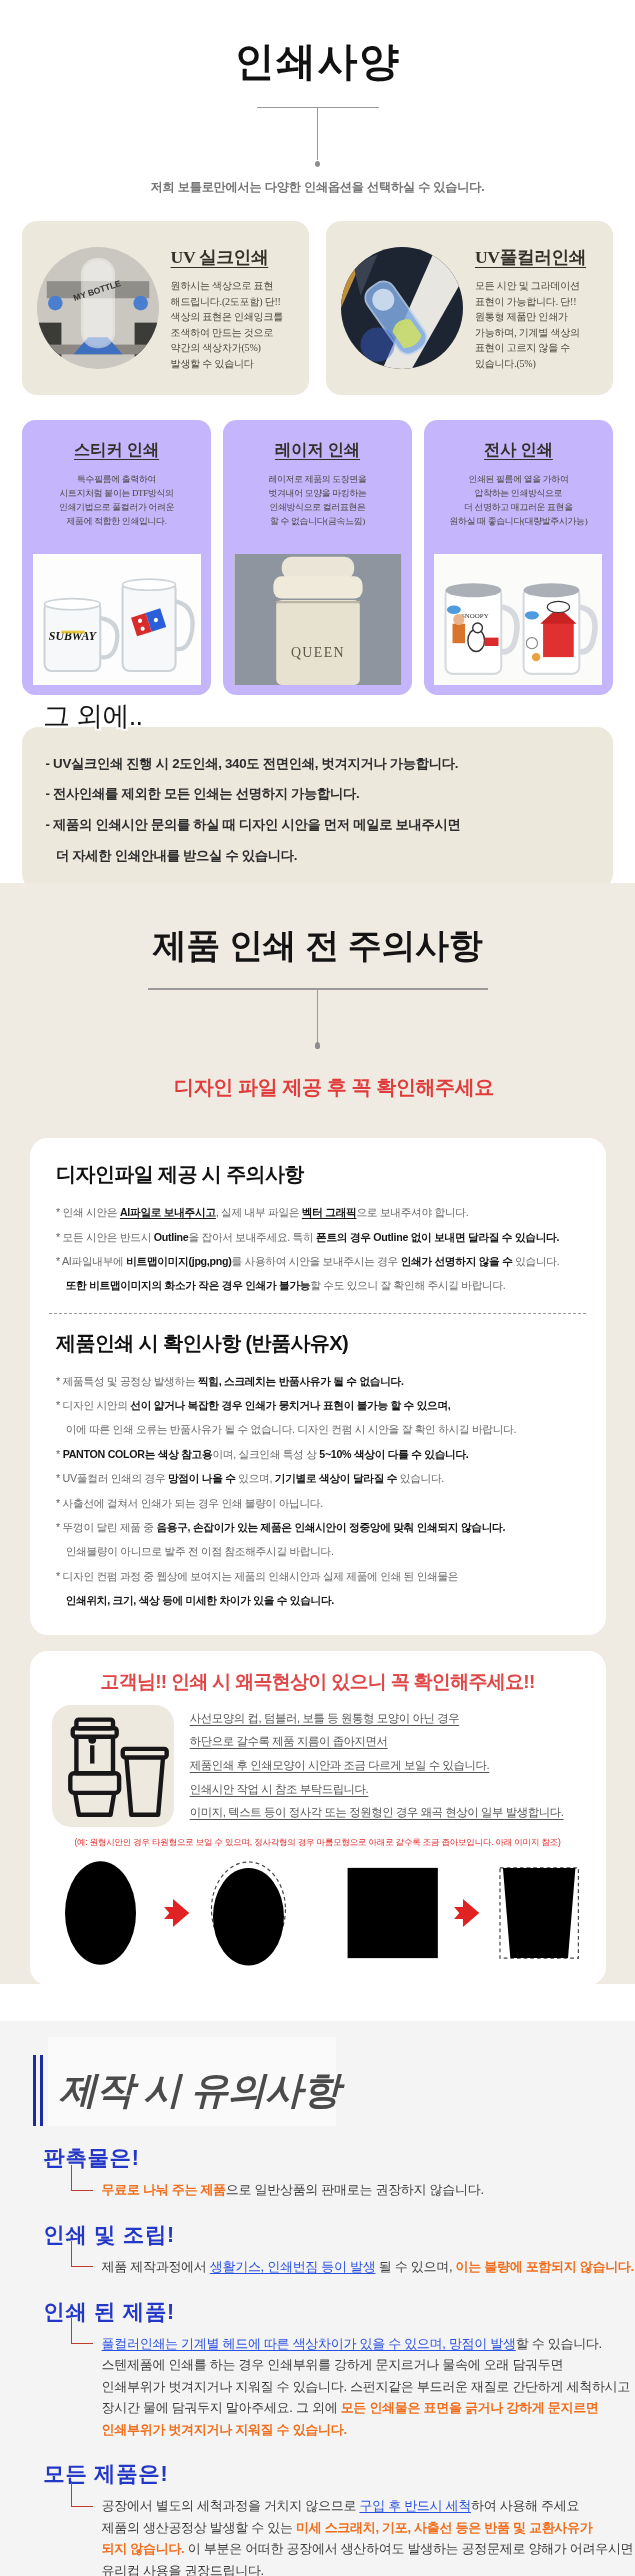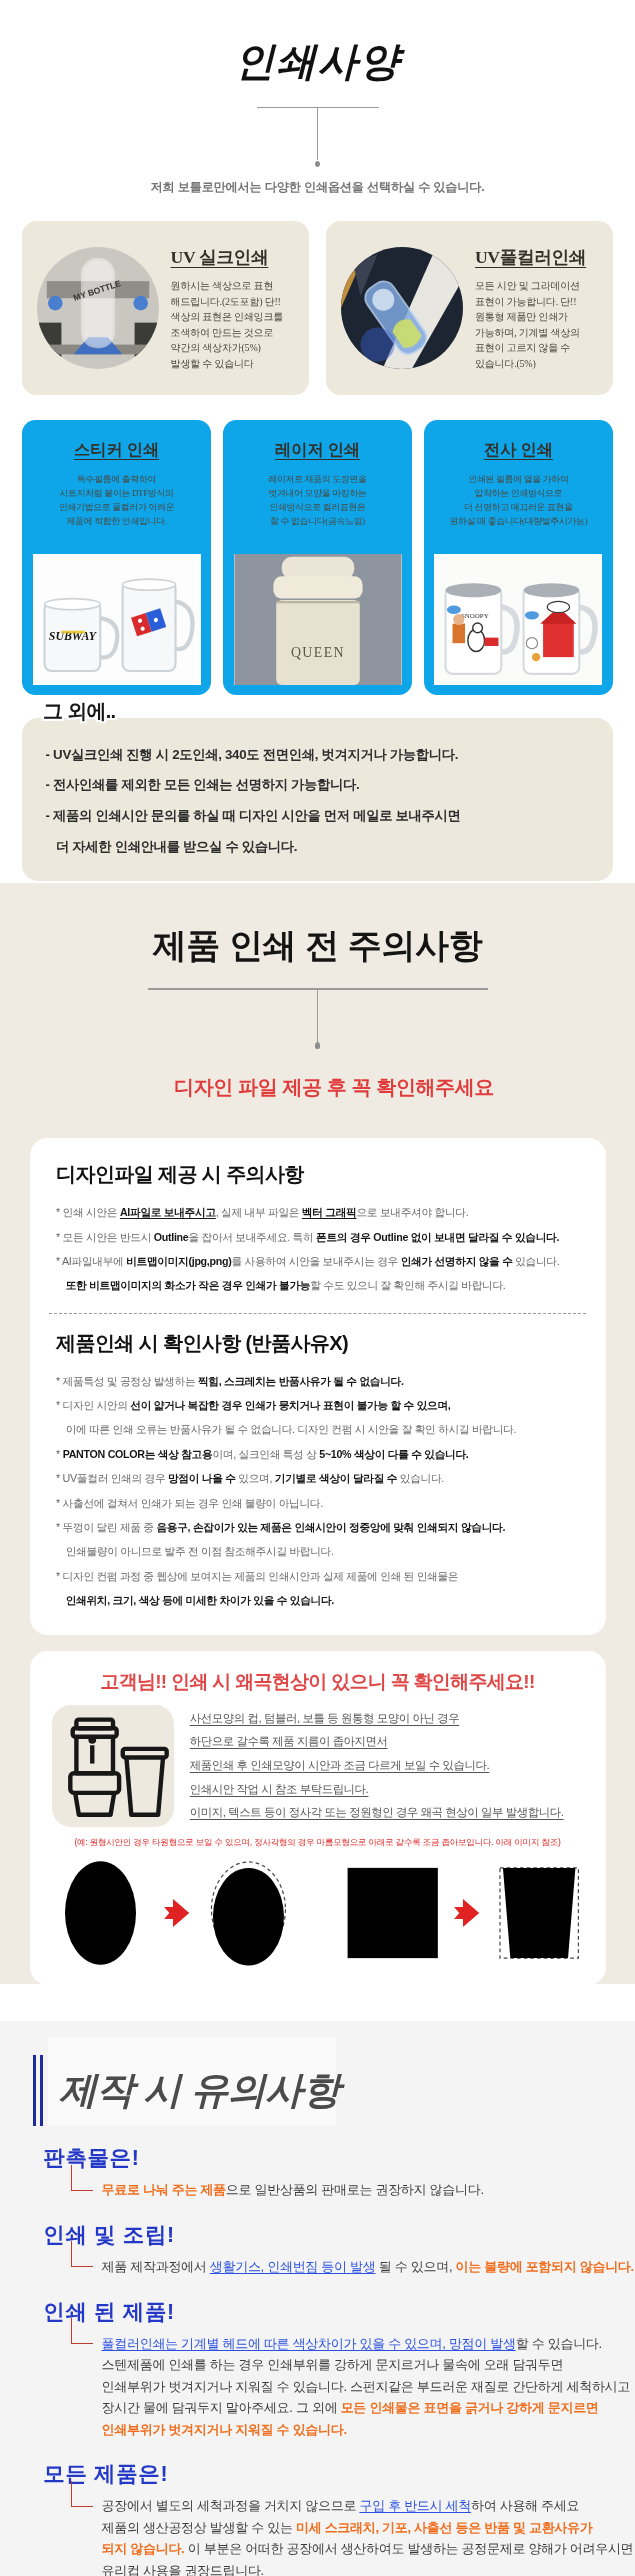--- a/index.html
+++ b/index.html
@@ -8,44 +8,44 @@
   section{box-sizing:border-box;overflow:hidden;}
 
   
   .t-divider{display:flex;flex-direction:column;align-items:center;}
   .t-divider .h{height:1.5px;background:#9a9a9a;}
   .t-divider .v{width:0.7px;height:52px;background:#9a9a9a;}
   .t-divider .dot{width:5.2px;height:6.6px;border-radius:50% 50% 50% 50%/60% 60% 40% 40%;background:#8d8d8d;margin-top:0.7px;}
 
   
   .sec1{height:883px;padding-top:34px;}
-  .sec1 h1{margin:0;text-align:center;font-size:40px;font-weight:800;letter-spacing:1.5px;color:#111;font-style:italic;}
+  .sec1 h1{margin:0;text-align:center;font-size:40px;font-weight:800;letter-spacing:1.5px;color:#111;}
   .sec1 .t-divider{margin-top:17.7px;}
   .sec1 .t-divider .h{width:122px;}
   .subtitle{margin:11.8px 0 0;text-align:center;font-size:12.2px;font-weight:700;color:#757575;letter-spacing:-0.2px;}
 
   .option-row{display:flex;gap:17.7px;margin:25px 22px 0;}
   .option-card{width:287px;height:174px;background:#ece8dc;border-radius:14.8px;display:flex;align-items:center;
                padding:0 10.3px 0 14.8px;box-sizing:border-box;}
   .photo-circle{width:122px;height:122px;border-radius:50%;overflow:hidden;flex:none;}
   .photo-circle svg{display:block;width:100%;height:100%;}
   .option-text{margin-left:11.8px;font-family:"Liberation Serif","DejaVu Serif",serif;}
   .option-title{margin:0 0 8.9px;font-size:17.7px;font-weight:700;color:#33312a;text-decoration:underline;text-underline-offset:3.7px;letter-spacing:-0.4px;}
   .option-body{margin:0;font-size:10px;line-height:1.55;color:#4a463c;letter-spacing:-0.2px;white-space:nowrap;}
 
   .method-row{display:flex;gap:11.8px;margin:25px 22px 0;}
-  .method-card{width:223px;height:275px;background:#0ea5e9;border-radius:13.3px;box-sizing:border-box;
+  .method-card{width:223px;height:275px;background:#c4b5fd;border-radius:13.3px;box-sizing:border-box;
                padding:19px 10.3px 10.3px;display:flex;flex-direction:column;align-items:center;
                font-family:"Liberation Serif","DejaVu Serif",serif;}
   .method-title{margin:0 0 10.3px;font-size:16.2px;font-weight:700;color:#33312a;text-decoration:underline;text-underline-offset:3.7px;}
   .method-body{margin:0;font-size:8.9px;line-height:1.6;color:#4a463c;text-align:center;letter-spacing:-0.3px;white-space:nowrap;}
   .method-photo{margin-top:auto;width:168px;height:131px;background:#fff;overflow:hidden;}
   .method-photo svg{display:block;width:100%;height:100%;}
 
-  .etc-heading{position:relative;z-index:2;margin:3px 0 -7.4px 43px;font-size:20px;font-weight:700;color:#161616;letter-spacing:-0.7px;
+  .etc-heading{position:relative;z-index:2;margin:3px 0 -7.4px 43px;font-size:27px;font-weight:400;color:#161616;letter-spacing:-0.7px;
                text-shadow:-2.2px -2.2px 0 #fff,2.2px -2.2px 0 #fff,-2.2px 2.2px 0 #fff,2.2px 2.2px 0 #fff,0 2.2px 0 #fff,0 -2.2px 0 #fff,2.2px 0 0 #fff,-2.2px 0 0 #fff;}
   .etc-box{position:relative;z-index:1;margin:0 22px;background:#ece8dc;border-radius:16.2px;padding:22px 23.6px 19px;}
   .etc-line{margin:0;font-size:13.3px;font-weight:700;color:#2d2d2d;line-height:2.3;letter-spacing:-0.3px;white-space:nowrap;}
   .etc-line.cont{padding-left:10.3px;}
 
   
   .sec2{height:1101px;background:#f0ebe2;padding-top:40px;}
   .sec2 h1{margin:0;text-align:center;font-size:34px;font-weight:800;color:#141414;letter-spacing:-0.4px;}
   .sec2 .t-divider{margin-top:19px;}
   .sec2 .t-divider .h{width:340px;}

